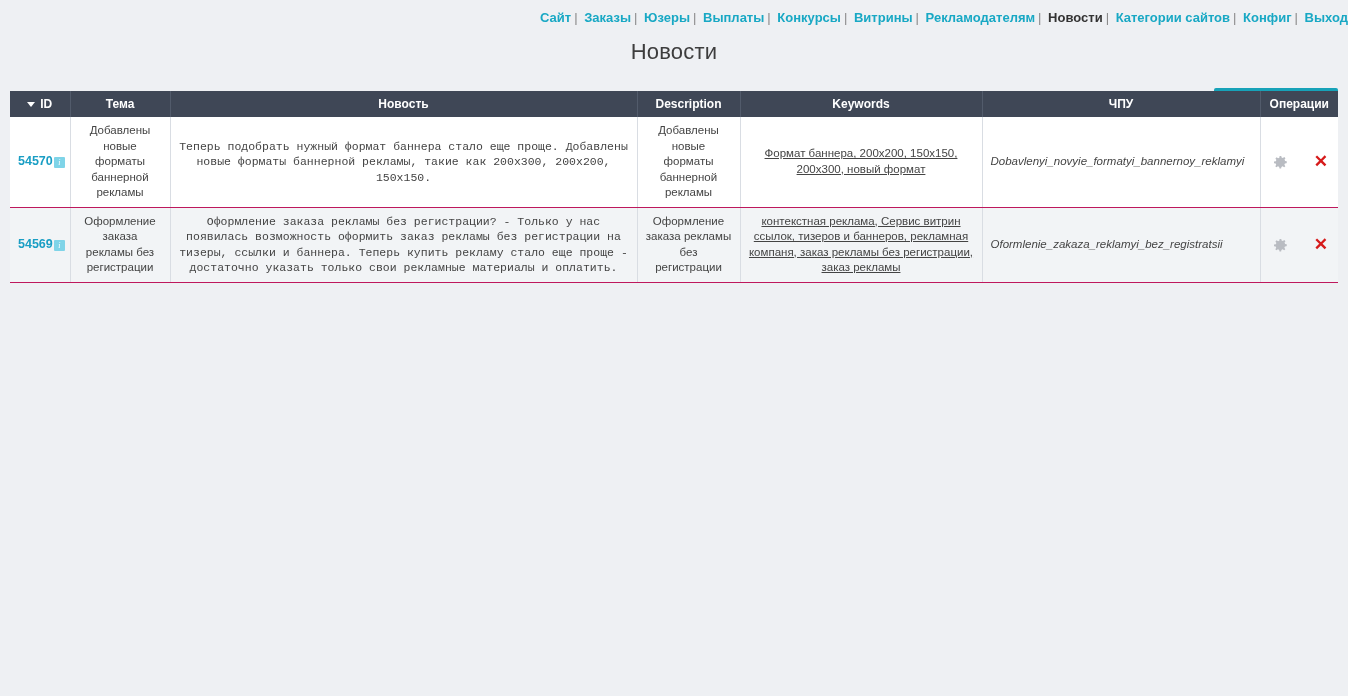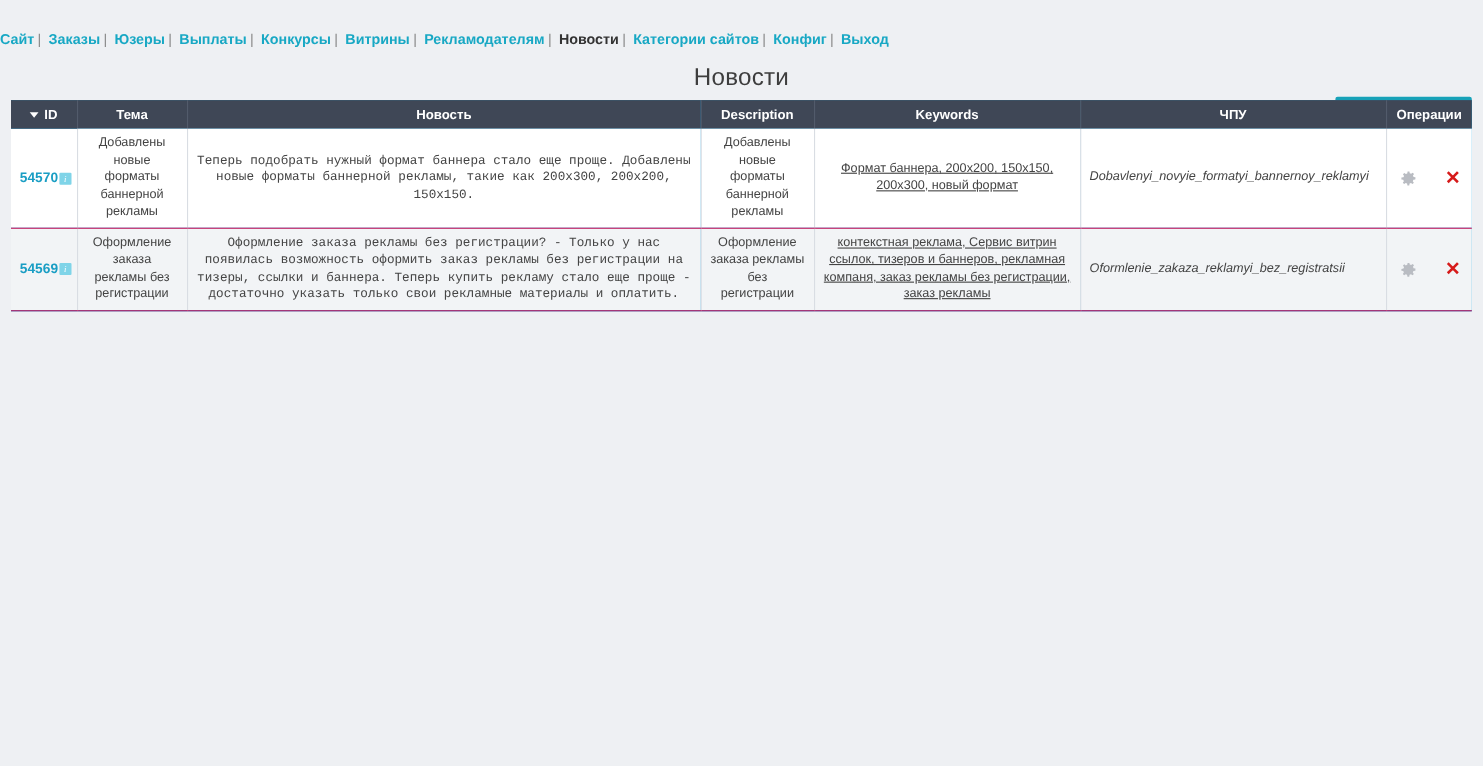--- a/index.html
+++ b/index.html
@@ -16,22 +16,22 @@
   #app {
     width: 1348px;
     height: 696px;
     position: relative;
     overflow: hidden;
   }
 
   
   .topnav {
     width: 100%;
-    text-align: left;
-    padding-top: 28px;
+    text-align: right;
+    padding-top: 10px;
     font-size: 13px;
     font-weight: bold;
     color: #555;
     white-space: nowrap;
   }
   .topnav a {
     color: #18a8c4;
     text-decoration: none;
   }
   .topnav .active {
@@ -76,21 +76,21 @@
   
   .table-wrap {
     position: absolute;
     top: 91px;
     left: 10px;
     width: 1328px;
   }
   table.grid {
     width: 100%;
     border-collapse: collapse;
-    background: #0ea5e9;
+    background: #fef9c3;
     table-layout: fixed;
   }
   table.grid thead th {
     background: #3f4756;
     color: #ffffff;
     font-size: 12px;
     font-weight: bold;
     padding: 6px 4px;
     text-align: center;
     border-right: 1px solid #525b6b;

